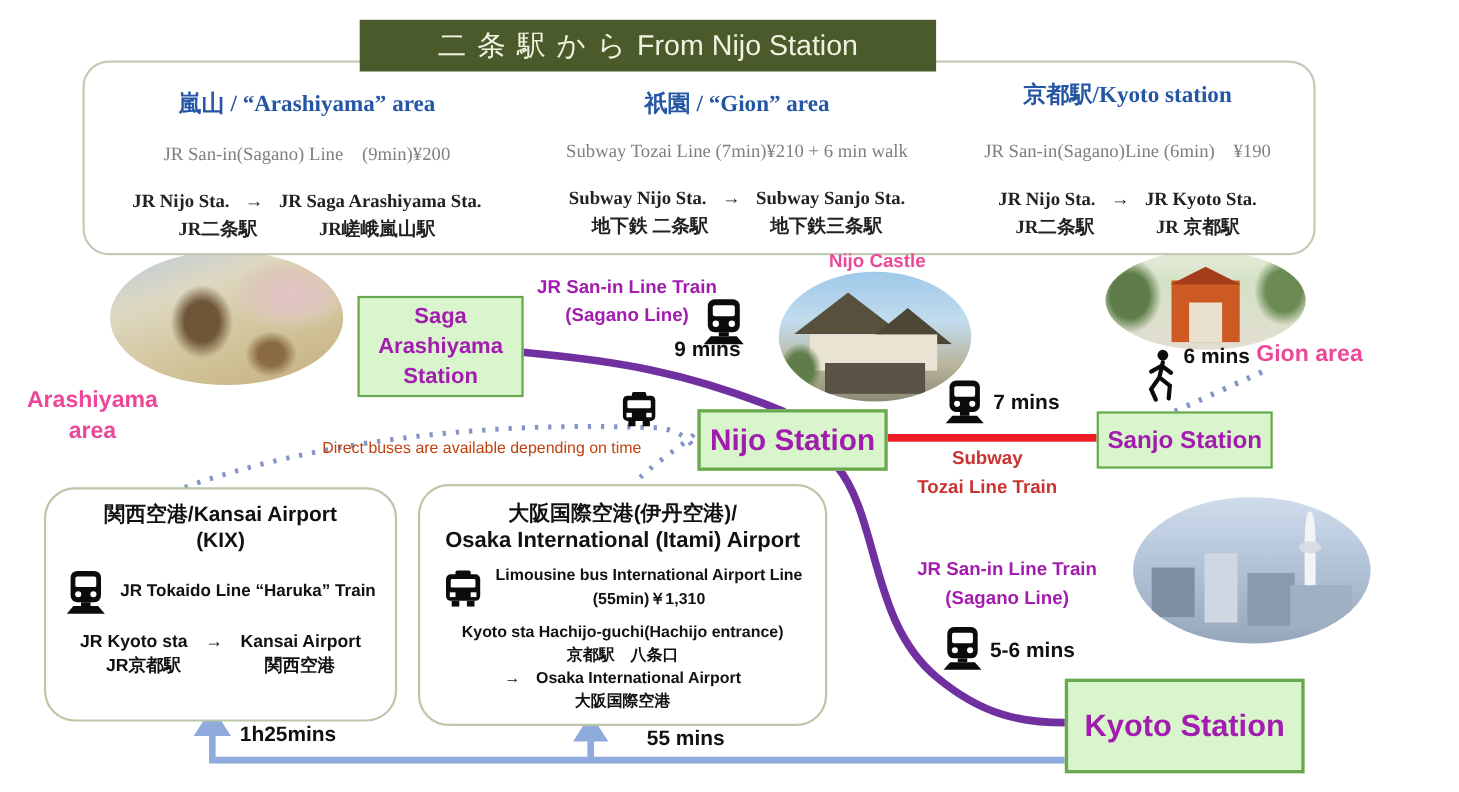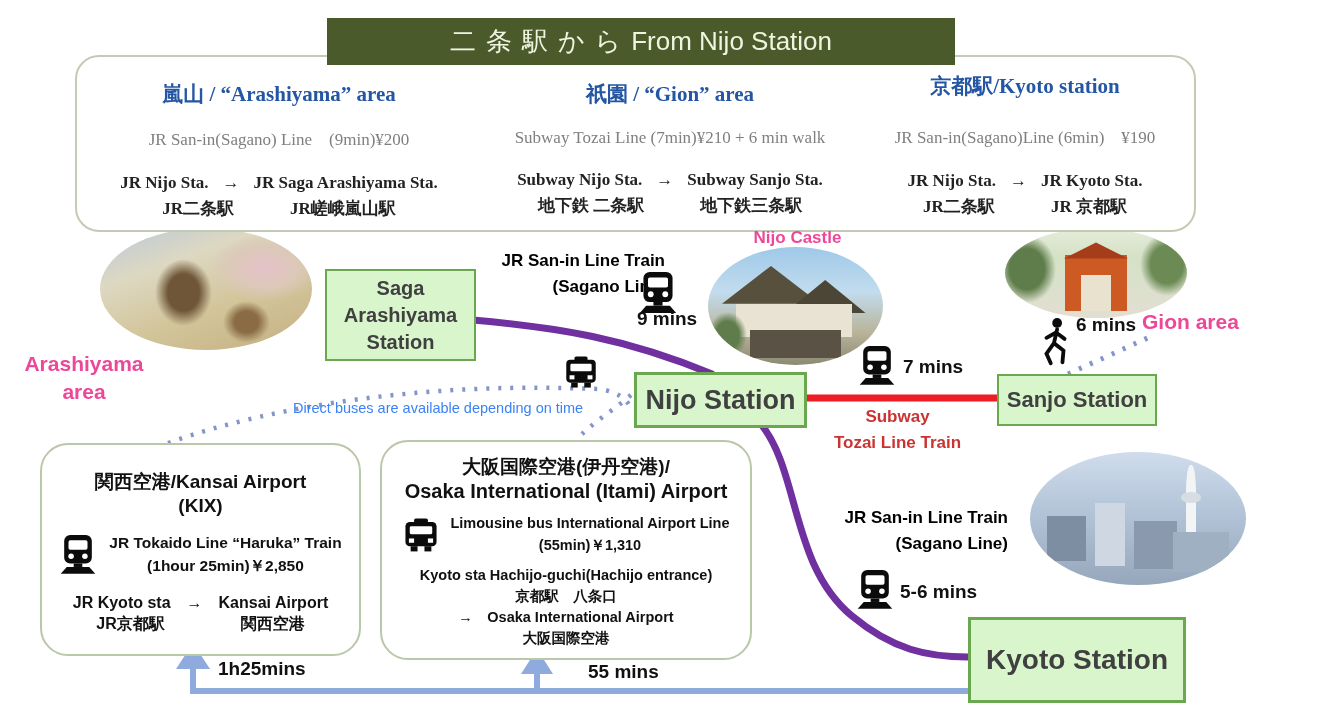--- a/index.html
+++ b/index.html
@@ -1,39 +1,39 @@
 <!DOCTYPE html>
 <html><head>
 <meta charset="utf-8">
 <style>
   html,body{margin:0;padding:0;background:#ffffff;}
   body{font-family:"Liberation Sans",sans-serif;}
   .stage{position:relative;width:1326px;height:720px;background:#fff;overflow:hidden;}
   .abs{position:absolute;}
   
   .top-panel{left:75px;top:55px;width:1117px;height:173px;border:2px solid #c2cbb4;border-radius:24px;background:#fff;z-index:2;}
-  .banner{left:327px;top:18px;width:628px;height:47px;background:#4a5a2b;z-index:4;display:flex;align-items:center;justify-content:center;color:#edf4df;font-size:26px;}
+  .banner{left:327px;top:18px;width:524px;height:47px;background:#4a5a2b;z-index:4;display:flex;align-items:center;justify-content:center;color:#edf4df;font-size:26px;}
   .banner .jp{letter-spacing:10px;}
   .col{z-index:3;display:flex;flex-direction:column;align-items:center;text-align:center;}
   .col-header{color:#2456a4;font-weight:bold;font-size:21px;font-family:"Liberation Serif",serif;}
   .col-gray{color:#7f7f7f;font-size:17px;font-family:"Liberation Serif",serif;margin-top:20px;}
   .route-row{display:flex;gap:14px;justify-content:center;font-family:"Liberation Serif",serif;font-weight:bold;font-size:17px;color:#222;margin-top:4px;}
   .route-row.first{margin-top:22px;}
   
   .photo{border-radius:50%;overflow:hidden;z-index:1;}
   .photo>div{position:absolute;}
   
-  .sbox{background:#d9f5cc;border:3px solid #6aa84f;z-index:3;display:flex;align-items:center;justify-content:center;text-align:center;font-weight:bold;color:#404040;}
+  .sbox{background:#d9f5cc;border:3px solid #6aa84f;z-index:3;display:flex;align-items:center;justify-content:center;text-align:center;font-weight:bold;color:#a21caf;}
   
   .abox{background:#fff;border:2px solid #bac7a8;border-radius:28px;z-index:3;display:flex;flex-direction:column;align-items:center;text-align:center;color:#111;}
   .label-blue{color:#ec4899;font-weight:bold;z-index:3;text-align:center;}
-  .purple-label{color:#000000;font-weight:bold;font-size:17px;z-index:3;text-align:right;line-height:1.5;}
+  .purple-label{color:#a21caf;font-weight:bold;font-size:17px;z-index:3;text-align:center;line-height:1.5;}
   .red-label{color:#cb3333;font-weight:bold;font-size:17px;z-index:3;text-align:center;line-height:1.55;}
   .time-label{font-weight:bold;font-size:19px;color:#111;z-index:3;}
-  .muted-note{color:#3b82f6;font-size:14.5px;z-index:3;}
+  .muted-note{color:#c2410c;font-size:14.5px;z-index:3;}
   .icon{z-index:3;color:#0b0b0b;}
   svg.lines{left:0;top:0;width:1326px;height:720px;z-index:2;pointer-events:none;}
 </style>
 </head>
 <body>
 
 <div class="stage">
 
   <svg width="0" height="0" style="position:absolute" aria-hidden="true">
     <defs>
@@ -175,21 +175,21 @@
   <div class="abs red-label" style="left:815px;top:404px;width:165px;">
     <div>Subway</div>
     <div>Tozai Line Train</div>
   </div>
 
   <div class="abs muted-note" style="left:293px;top:400px;">Direct buses are available depending on time</div>
 
   <svg class="abs icon" style="left:638px;top:270px;" width="40" height="44">
       <use href="#icon-train"></use>
     </svg>
-  <div class="abs time-label" style="left:637px;top:308px;">9 mins</div>
+  <div class="abs time-label" style="left:613px;top:308px;">9 mins</div>
 
   <svg class="abs icon" style="left:858px;top:344px;" width="38" height="42">
       <use href="#icon-train"></use>
     </svg>
   <div class="abs time-label" style="left:903px;top:356px;">7 mins</div>
 
   <svg class="abs icon" style="left:1038px;top:316px;" width="34" height="50">
       <use href="#icon-walk"></use>
     </svg>
   <div class="abs time-label" style="left:1076px;top:314px;">6 mins</div>
@@ -214,29 +214,28 @@
     </div>
   </div>
 
   <div class="abs sbox" style="left:634px;top:372px;width:167px;height:50px;font-size:27px;">Nijo Station</div>
 
   <div class="abs sbox" style="left:997px;top:374px;width:156px;height:48px;font-size:22px;border-width:2.5px;">Sanjo Station</div>
 
   <div class="abs sbox" style="left:968px;top:617px;width:212px;height:80px;font-size:28px;">Kyoto Station</div>
 
   <div class="abs abox" style="left:40px;top:443px;width:317px;height:209px;">
-    <div style="font-weight:bold;font-size:19px;margin-top:24px;">関西空港/Kansai Airport</div>
+    <div style="font-weight:bold;font-size:19px;margin-top:10px;">関西空港/Kansai Airport</div>
     <div style="font-weight:bold;font-size:19px;">(KIX)</div>
     <div style="display:flex;align-items:center;gap:12px;margin-top:14px;">
       <svg class="icon" width="38" height="42">
           <use href="#icon-train"></use>
         </svg>
       <div style="font-weight:bold;font-size:15.5px;line-height:1.5;">
         <div>JR Tokaido Line “Haruka” Train</div>
-        <div>(1hour 25min)￥2,850</div>
       </div>
     </div>
     <div style="display:flex;gap:16px;margin-top:16px;font-weight:bold;font-size:16px;">
       <span>JR Kyoto sta</span>
       <span>→</span>
       <span>Kansai  Airport</span>
     </div>
     <div style="display:flex;gap:76px;margin-top:2px;font-weight:bold;font-size:16px;">
       <span>JR京都駅</span>
       <span>関西空港</span>

